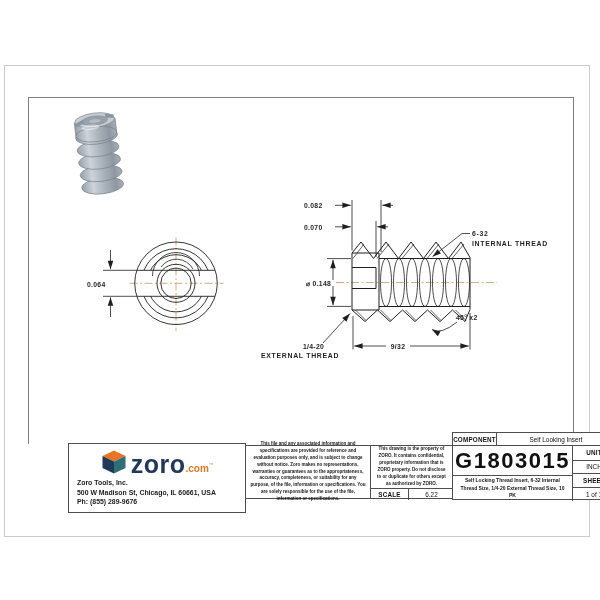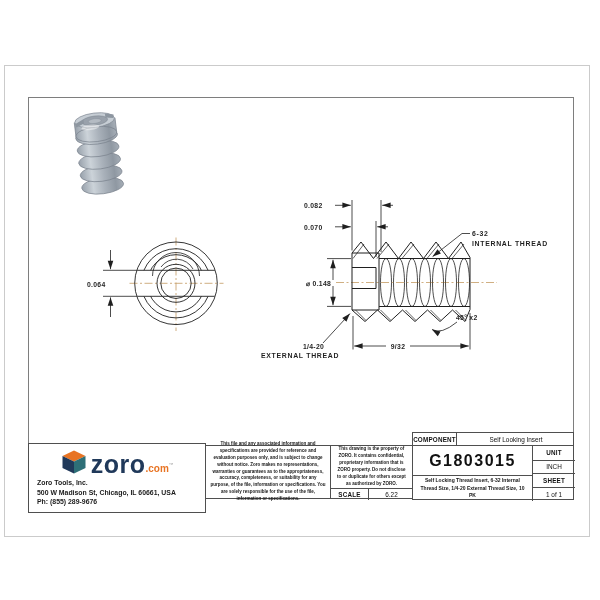--- a/index.html
+++ b/index.html
@@ -1,26 +1,26 @@
 <!DOCTYPE html>
 <html><head>
 <meta charset="utf-8">
 <style>
   html,body{margin:0;padding:0;background:#ffffff;}
   .canvas{position:relative;width:600px;height:600px;background:#ffffff;overflow:hidden;
           font-family:"Liberation Sans",sans-serif;}
   .abs{position:absolute;box-sizing:border-box;}
   .sheet-border{left:4px;top:65px;width:586px;height:472px;border:1px solid #cbcbcb;}
   .frame{left:28px;top:97px;width:546px;height:347px;border:1.5px solid #7e7e7e;border-bottom:none;}
-  .tb-box{background:#fff;border:1px solid #4f4f4f;}
+  .tb-box{background:#fff;border:1px solid #4f4f4f;margin-left:40px;}
   .tb-label{font-weight:700;font-size:6.3px;color:#111;letter-spacing:.2px;}
   .tb-value{font-weight:400;font-size:6.4px;color:#111;}
   .cell{position:absolute;box-sizing:border-box;display:flex;align-items:center;justify-content:center;}
   .legal{font-size:4.5px;font-weight:600;color:#161616;line-height:1.55;text-align:center;padding:3px 4px;}
-  .pn{font-size:16px;font-weight:600;letter-spacing:1.5px;color:#111;}
+  .pn{font-size:22px;font-weight:600;letter-spacing:1.5px;color:#111;}
   .desc{font-size:5px;font-weight:600;color:#161616;line-height:1.5;text-align:center;padding:2px 6px;}
   .logo-row{display:flex;align-items:flex-end;justify-content:center;padding-top:5px;}
   .logo-word{font-size:25px;font-weight:800;color:#20395a;line-height:.85;letter-spacing:.5px;}
   .logo-com{font-size:10px;font-weight:800;color:#e87424;line-height:1;margin-bottom:1px;}
   .logo-tm{font-size:4.5px;color:#9a9a9a;margin-bottom:8px;}
   .addr{font-size:6.9px;font-weight:600;color:#1b1b1b;line-height:1.38;padding:3px 0 0 8px;}
   svg text{font-family:"Liberation Sans",sans-serif;}
   .dim{font-size:6.8px;font-weight:700;fill:#1f1f1f;letter-spacing:.3px;}
   .lbl{font-size:6.9px;font-weight:700;fill:#1f1f1f;letter-spacing:.7px;}
 </style>

